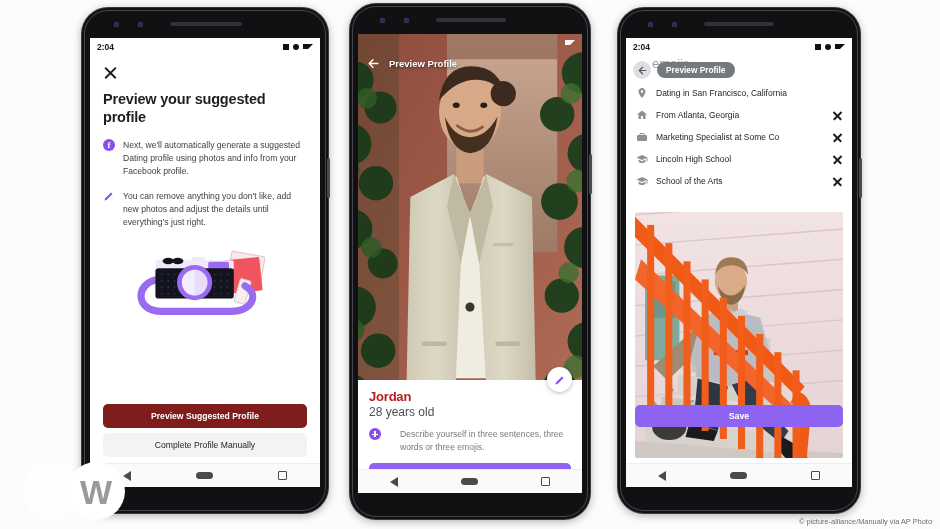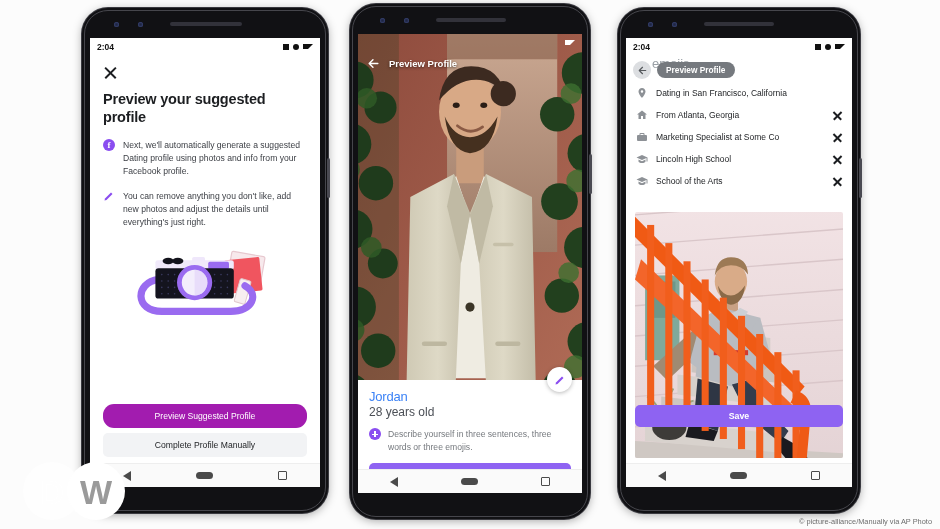--- a/index.html
+++ b/index.html
@@ -67,45 +67,45 @@
            color:#fff; font-size:9px; font-weight:bold; font-family:"Liberation Serif",serif;
            display:flex; align-items:center; justify-content:center; line-height:1; }
   .ic-pen { width:12px; height:12px; flex:none; position:relative; }
   .ic-pen svg { width:12px; height:12px; display:block; }
 
   
   .camera-wrap { margin:12px auto 0; width:160px; height:80px; position:relative; }
   .camera-wrap svg { width:100%; height:100%; display:block; }
 
   .btn-stack { position:absolute; left:13px; right:13px; bottom:30px; }
-  .btn-primary { background:#a21caf; color:#fff; text-align:center; font-size:8.6px;
-                 font-weight:normal; border-radius:11px; padding:7px 0; border:none; width:100%; }
+  .btn-primary { background:#7f1d1d; color:#fff; text-align:center; font-size:8.6px;
+                 font-weight:bold; border-radius:5px; padding:7px 0; border:none; width:100%; }
   .btn-ghost { background:#f2f3f5; color:#1c1e21; text-align:center; font-size:8.6px;
                font-weight:normal; border-radius:5px; padding:7px 0; margin-top:5px;
                border:none; width:100%; }
 
   
   .photo { position:absolute; inset:0; overflow:hidden; }
   .photo svg { width:100%; height:100%; display:block; }
   .ovl-header { position:absolute; top:17px; left:0; right:0; height:24px;
                 display:flex; align-items:center; gap:9px; padding-left:9px;
                 text-shadow:0 1px 3px rgba(0,0,0,.6); }
   .backarrow { width:13px; height:13px; position:relative; flex:none; }
   .backarrow svg { width:13px; height:13px; display:block; }
   .ovl-title { color:#fff; font-size:9.5px; font-weight:bold; }
 
   .card { position:absolute; left:0; right:0; bottom:0; background:#fff;
           padding:9px 11px 8px; }
-  .cardname { font-size:13px; font-weight:normal; color:#3b82f6; letter-spacing:-.2px; }
+  .cardname { font-size:13px; font-weight:bold; color:#b91c1c; letter-spacing:-.2px; }
   .cardage { font-size:12px; color:#4b4f56; margin-top:1px; }
   .editfab { position:absolute; right:10px; top:-13px; width:25px; height:25px;
              border-radius:50%; background:#fff; box-shadow:0 1px 4px rgba(0,0,0,.28);
              display:flex; align-items:center; justify-content:center; }
   .editfab svg { width:12px; height:12px; display:block; }
-  .prompt { display:flex; gap:7px; margin-top:9px; }
+  .prompt { display:flex; gap:19px; margin-top:9px; }
   .ic-plus { width:12px; height:12px; border-radius:50%; background:#8a4df0; flex:none;
              position:relative; }
   .ic-plus::before, .ic-plus::after { content:""; position:absolute; background:#fff; }
   .ic-plus::before { left:3px; top:5.3px; width:6px; height:1.6px; }
   .ic-plus::after { top:3px; left:5.3px; height:6px; width:1.6px; }
   .prompt .txt { font-size:8.6px; color:#75797e; line-height:1.5; }
   .save-btn { margin-top:9px; width:100%; background:#8e63f2; color:#fff; border:none;
               border-radius:5px; padding:6px 0; font-size:8.8px; font-weight:bold;
               text-align:center; }
 

